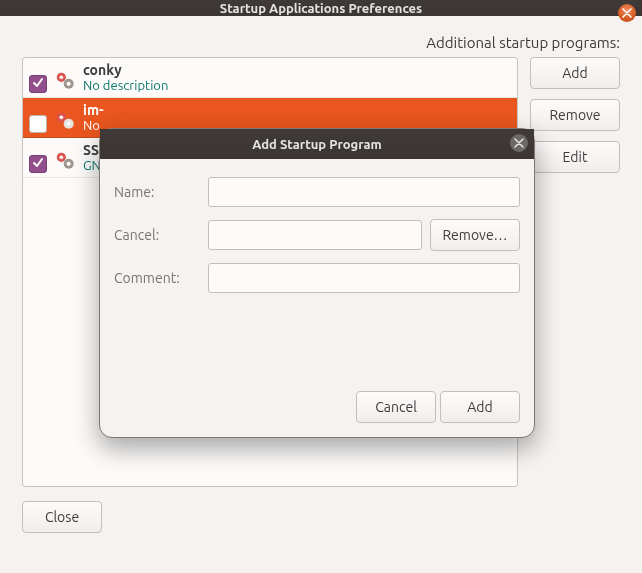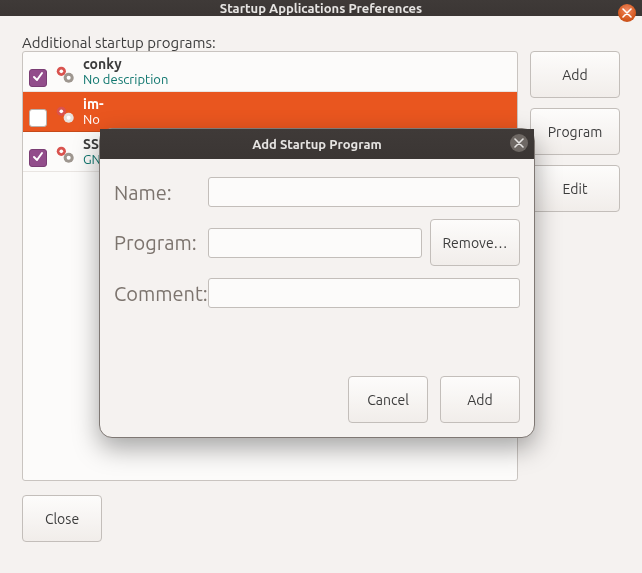--- a/index.html
+++ b/index.html
@@ -36,21 +36,23 @@
     background: radial-gradient(circle at 50% 35%, #f28b63, #d65a21 60%, #b94611);
     display: flex; align-items: center; justify-content: center;
     color: #fff;
     cursor: pointer;
   }
   .titlebar .close svg { width: 10px; height: 10px; }
   .main {
     padding: 18px 22px 20px 22px;
   }
   .label-row {
+    margin-bottom: 6px;
     font-size: 15px;
+    text-align: right;
   }
   .list-and-buttons {
     display: flex;
     gap: 12px;
   }
   .list {
     flex: 1;
     background: #fcfbfa;
     border: 1px solid #c9c4c0;
     border-radius: 3px;
@@ -94,21 +96,21 @@
   .row-text .name { font-weight: bold; font-size: 14px; }
   .row-text .desc { font-size: 13px; }
   .row:not(.selected) .desc { color: #0f766e; }
   .side-buttons {
     display: flex;
     flex-direction: column;
     gap: 10px;
     width: 90px;
   }
   .btn {
-    height: 47px;
+    height: 32px;
     border: 1px solid #c3beba;
     background: linear-gradient(#fdfcfb, #f1edea);
     border-radius: 4px;
     font-size: 14px;
     color: #3c3c3c;
     cursor: pointer;
     display: flex; align-items: center; justify-content: center;
   }
   .footer {
     display: flex;
@@ -152,39 +154,39 @@
   }
   .modal .m-close svg { width: 10px; height: 10px; }
   .m-body {
     padding: 18px 14px 10px 14px;
     display: grid;
     grid-template-columns: 86px 1fr auto;
     column-gap: 8px;
     row-gap: 12px;
     align-items: center;
   }
-  .m-body .flabel { color: #7c746e; font-size: 20px; text-align: left; }
+  .m-body .flabel { color: #7c746e; font-size: 14px; text-align: left; }
   .m-body input[type=text] {
     height: 30px;
     border: 1px solid #c3beba;
     border-radius: 3px;
     background: #fcfbfa;
     padding: 0 8px;
     font-size: 14px;
     width: 100%;
   }
   .name-input, .comment-input { grid-column: 2 / span 2; }
   .cmd-input { grid-column: 2 / 3; }
   .browse { grid-column: 3 / 4; width: 90px; }
   .m-footer {
     margin-top: auto;
     padding: 10px 14px 14px 14px;
     display: flex;
     justify-content: flex-end;
-    gap: 12px;
+    gap: 4px;
   }
   .m-footer .btn { width: 80px; }
 </style>
 </head>
 <body>
 
 <div class="titlebar">
   <span>Startup Applications Preferences</span>
   <div class="close">
     <span>
@@ -256,21 +258,21 @@
         </div>
         <div class="row-text">
           <span class="name">SSI</span>
           <span class="desc">GN</span>
         </div>
       </div>
 
     </div>
     <div class="side-buttons">
       <div class="btn">Add</div>
-      <div class="btn">Program</div>
+      <div class="btn">Remove</div>
       <div class="btn">Edit</div>
     </div>
   </div>
   <div class="footer">
     <div class="btn">Close</div>
   </div>
 </div>
 
 <div class="modal">
   <div class="m-titlebar">
@@ -280,21 +282,21 @@
         <svg viewBox="0 0 10 10">
             <path d="M1 1 L9 9 M9 1 L1 9" stroke="#e6e4e2" stroke-width="1.6" stroke-linecap="round"></path>
           </svg>
       </span>
     </div>
   </div>
   <div class="m-body">
     <div class="flabel">Name:</div>
     <input type="text" class="name-input" value="" style="">
 
-    <div class="flabel">Program:</div>
+    <div class="flabel">Cancel:</div>
     <input type="text" class="cmd-input" value="" style="">
     <div class="btn browse">Remove…</div>
 
     <div class="flabel">Comment:</div>
     <input type="text" class="comment-input" value="" style="">
   </div>
   <div class="m-footer">
     <div class="btn">Cancel</div>
     <div class="btn">Add</div>
   </div>

